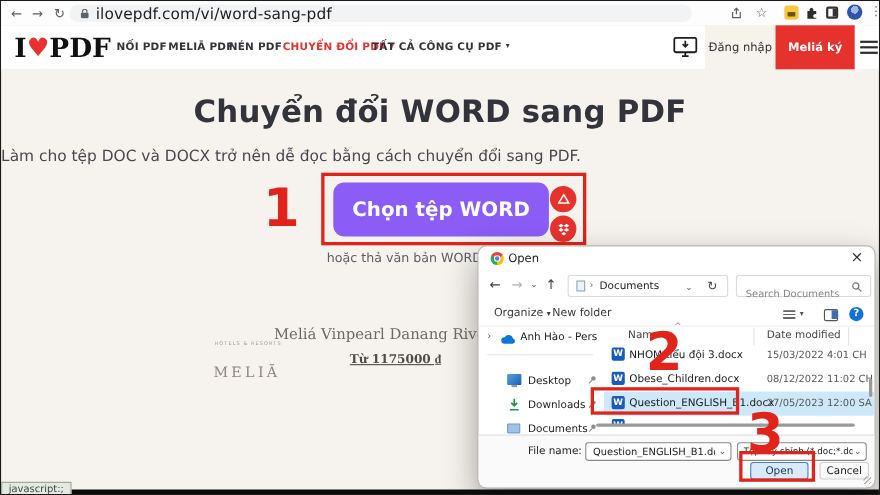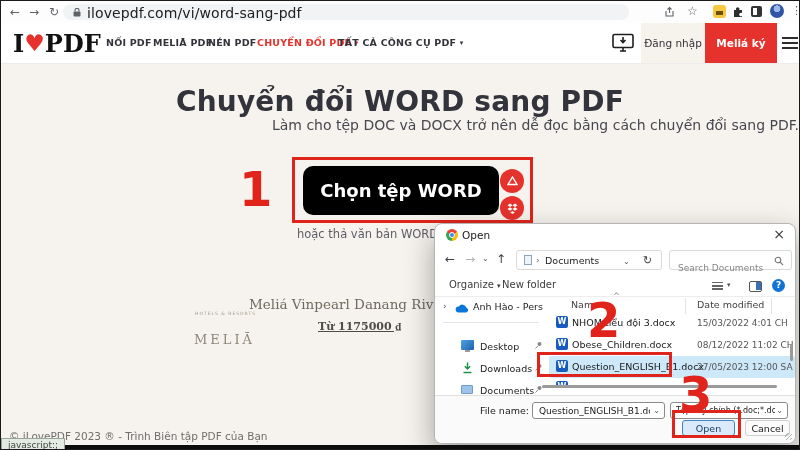--- a/index.html
+++ b/index.html
@@ -31,22 +31,22 @@
   .nav-caret{font-size:7px;position:relative;top:-1px;}
   .login-box{left:640px;top:0;width:64px;height:40px;background:#f6f2ec;
     display:flex;align-items:center;justify-content:center;font-size:10.5px;color:#33333b;}
   .signup-box{left:704px;top:0;width:72px;height:40px;background:#e5322d;color:#fff;font-weight:bold;
     display:flex;align-items:center;justify-content:center;font-size:10.5px;}
   .burger{left:781px;top:14px;width:16px;height:12px;}
   .burger i{display:block;height:2px;background:#2d2d2d;margin-bottom:3px;}
 
   
   .hero-title{left:0;top:84px;width:100%;text-align:center;font-size:28px;font-weight:bold;color:#33333b;letter-spacing:.2px;}
-  .hero-sub{left:0;top:116px;width:100%;text-align:right;font-size:14px;color:#47474f;}
-  .select-btn{left:302px;top:165px;width:196px;height:49px;border-radius:10px;background:#000000;
+  .hero-sub{left:0;top:133px;width:100%;text-align:left;font-size:14px;color:#47474f;}
+  .select-btn{left:302px;top:165px;width:196px;height:49px;border-radius:10px;background:#8b5cf6;
     display:flex;align-items:center;justify-content:center;color:#fff;font-size:18px;font-weight:bold;cursor:pointer;}
   .src-circle{width:24px;height:24px;border-radius:50%;background:#e5322d;display:flex;align-items:center;justify-content:center;cursor:pointer;}
   .drop-hint{left:296px;top:226px;font-size:11.5px;color:#5d5d66;}
 
   
   .ad-brand{left:193px;top:292px;font-family:"DejaVu Serif","Liberation Serif",serif;font-size:13px;
     letter-spacing:3px;color:#8f897c;margin-top:39px;}
   .ad-brand-sub{left:194px;top:310px;font-size:4.5px;letter-spacing:1px;color:#a29c8e;}
   .ad-title{left:248px;top:295px;font-family:"DejaVu Serif","Liberation Serif",serif;font-size:13.5px;color:#6e6a5f;}
   .ad-price{left:317px;top:319px;font-family:"DejaVu Serif","Liberation Serif",serif;font-size:11px;font-weight:bold;
@@ -204,21 +204,20 @@
       </g>
     </svg>
   </div>
   <div class="abs drop-hint">hoặc thả văn bản WORD</div>
 
   <div class="abs ad-brand">MELIĀ</div>
   <div class="abs ad-brand-sub">HOTELS &amp; RESORTS</div>
   <div class="abs ad-title">Meliá Vinpearl Danang Riverfront</div>
   <div class="abs ad-price">Từ 1175000 ₫</div>
 
-  <div class="abs copyright">© iLovePDF 2023 ® - Trình Biên tập PDF của Bạn</div>
   <div class="abs status-bubble">javascript:;</div>
   <div class="abs bottom-strip"></div>
 
   <div class="abs dialog">
 
     <span class="abs chrome-logo"></span>
     <span class="abs dlg-title">Open</span>
     <span class="abs dlg-close">×</span>
 
     <span class="abs tb-glyph" style="left:10px;top:28px;">←</span>

